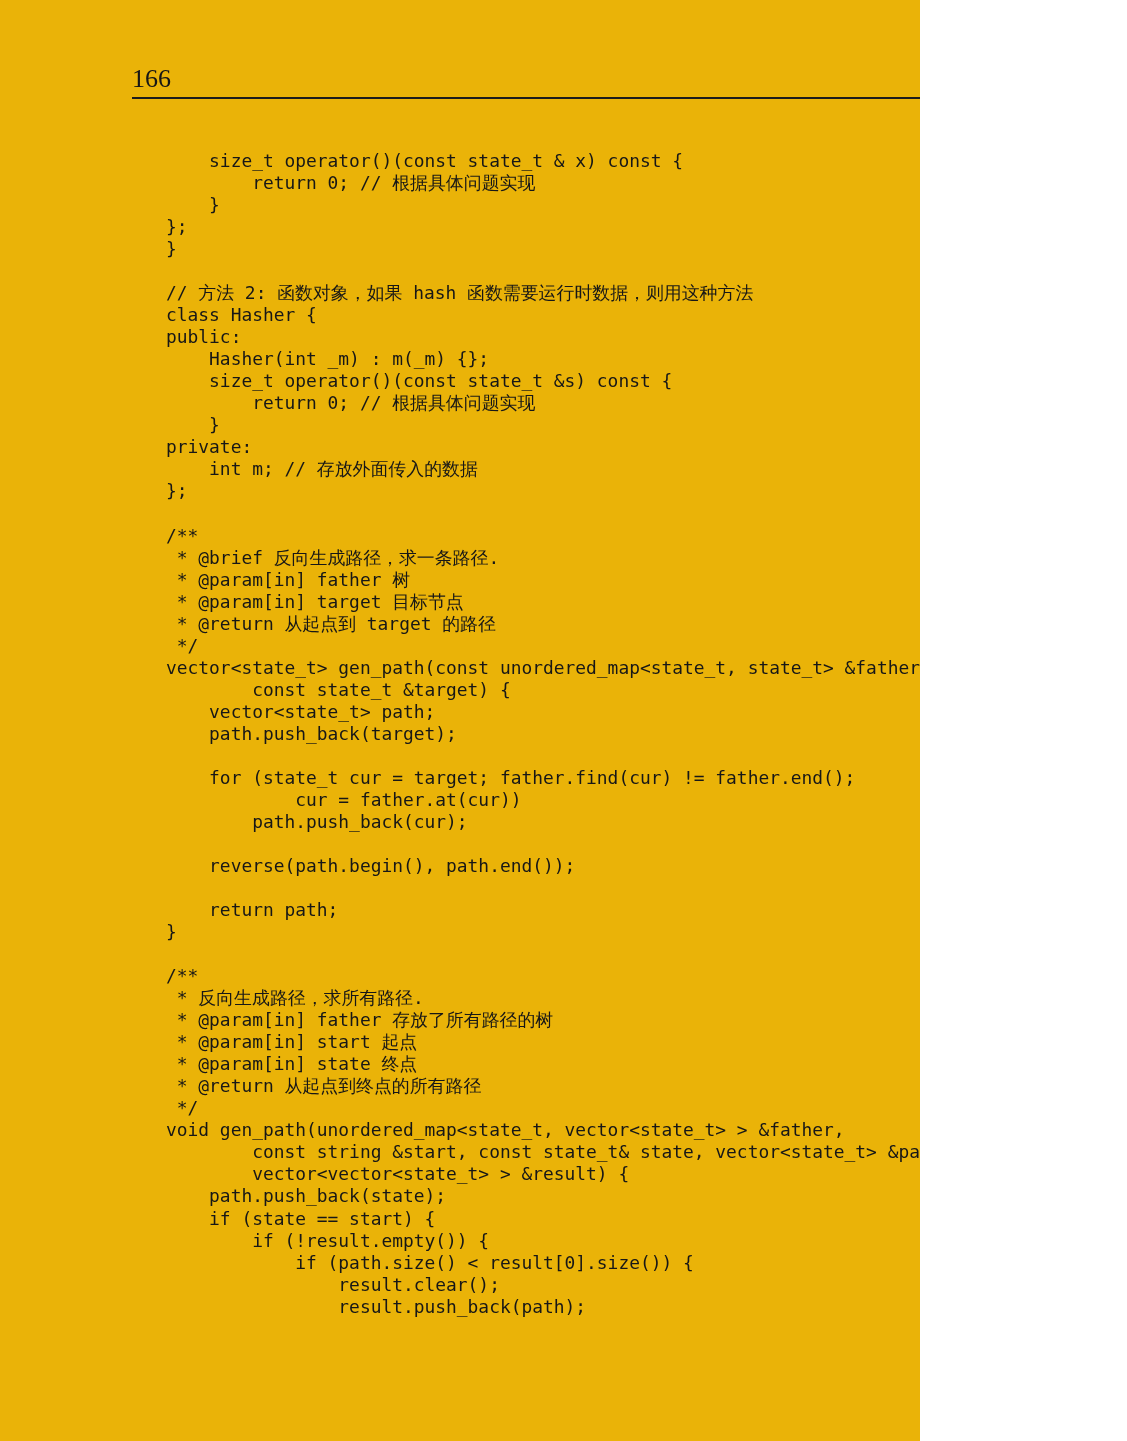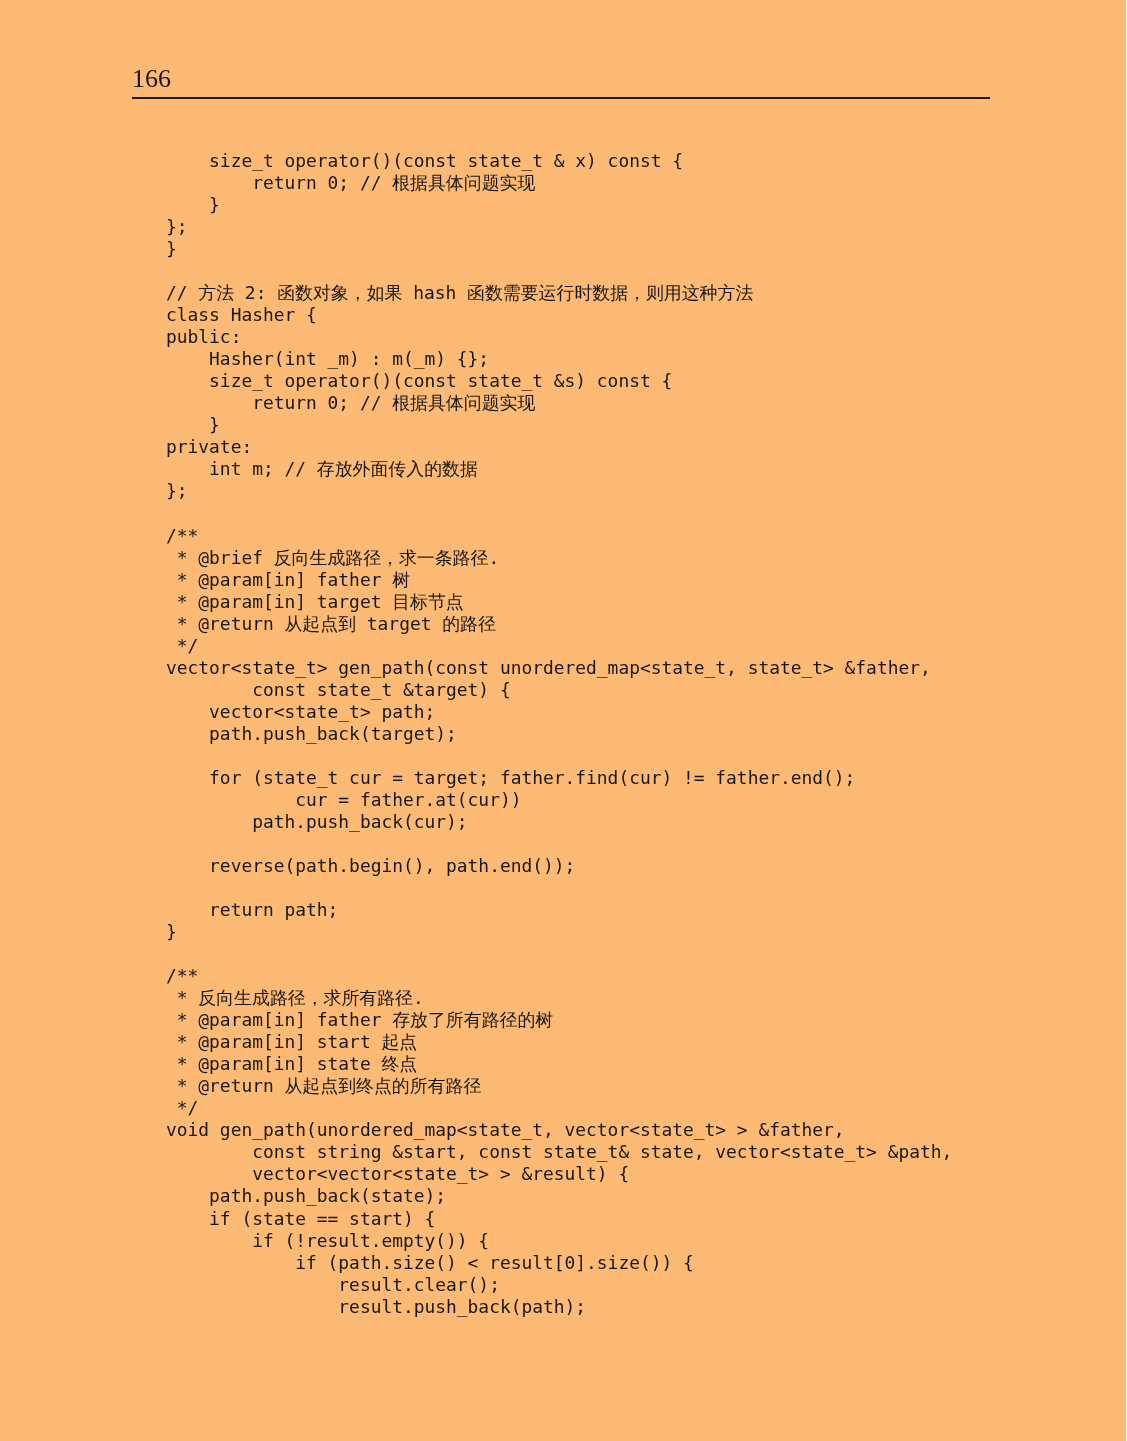--- a/index.html
+++ b/index.html
@@ -2,23 +2,23 @@
 <html><head>
 <meta charset="utf-8">
 <style>
   html, body {
     margin: 0;
     padding: 0;
     background: #ffffff;
   }
   .page {
     position: relative;
-    width: 1126px;
+    width: 920px;
     height: 1441px;
-    background: #fdba74;
+    background: #eab308;
     overflow: hidden;
     color: #1a1a1a;
   }
   .page-header {
     position: absolute;
     left: 132px;
     top: 66px;
     width: 858px;
     display: flex;
     justify-content: space-between;

